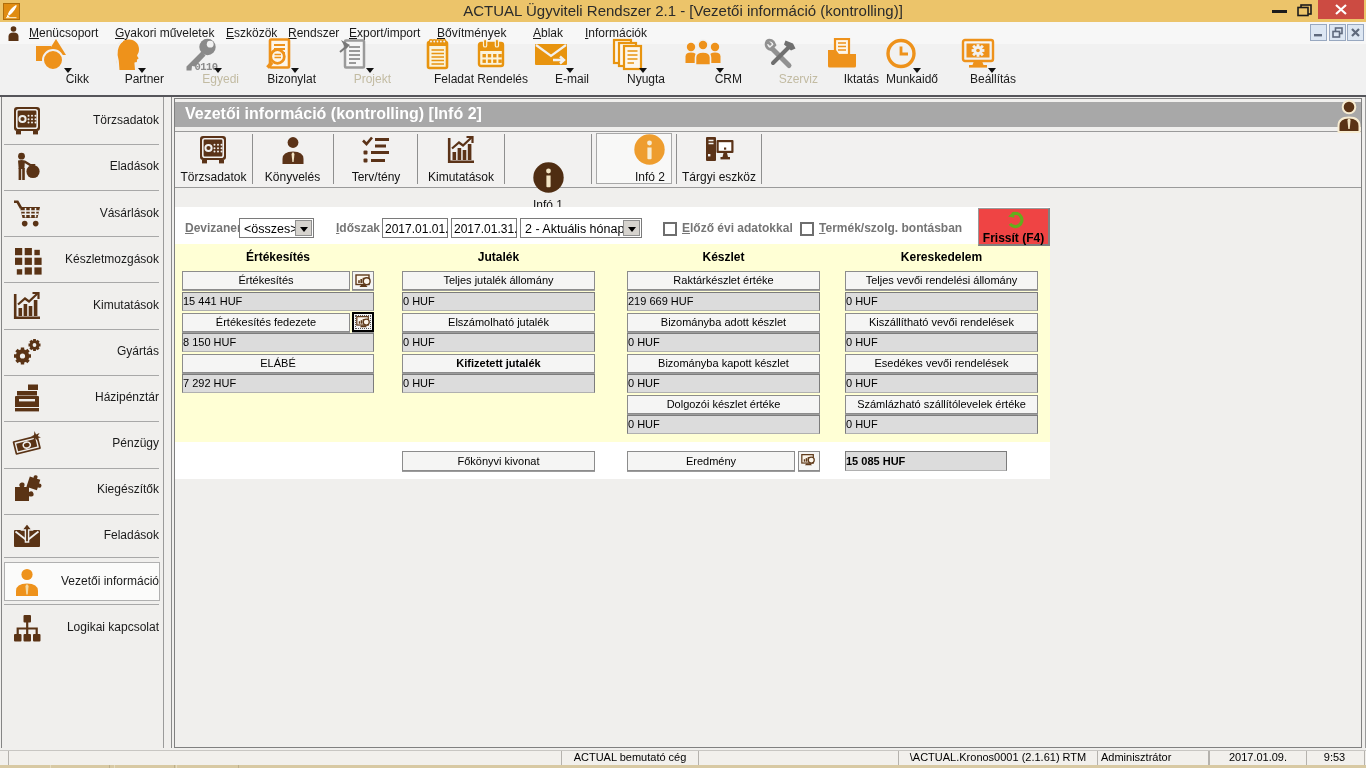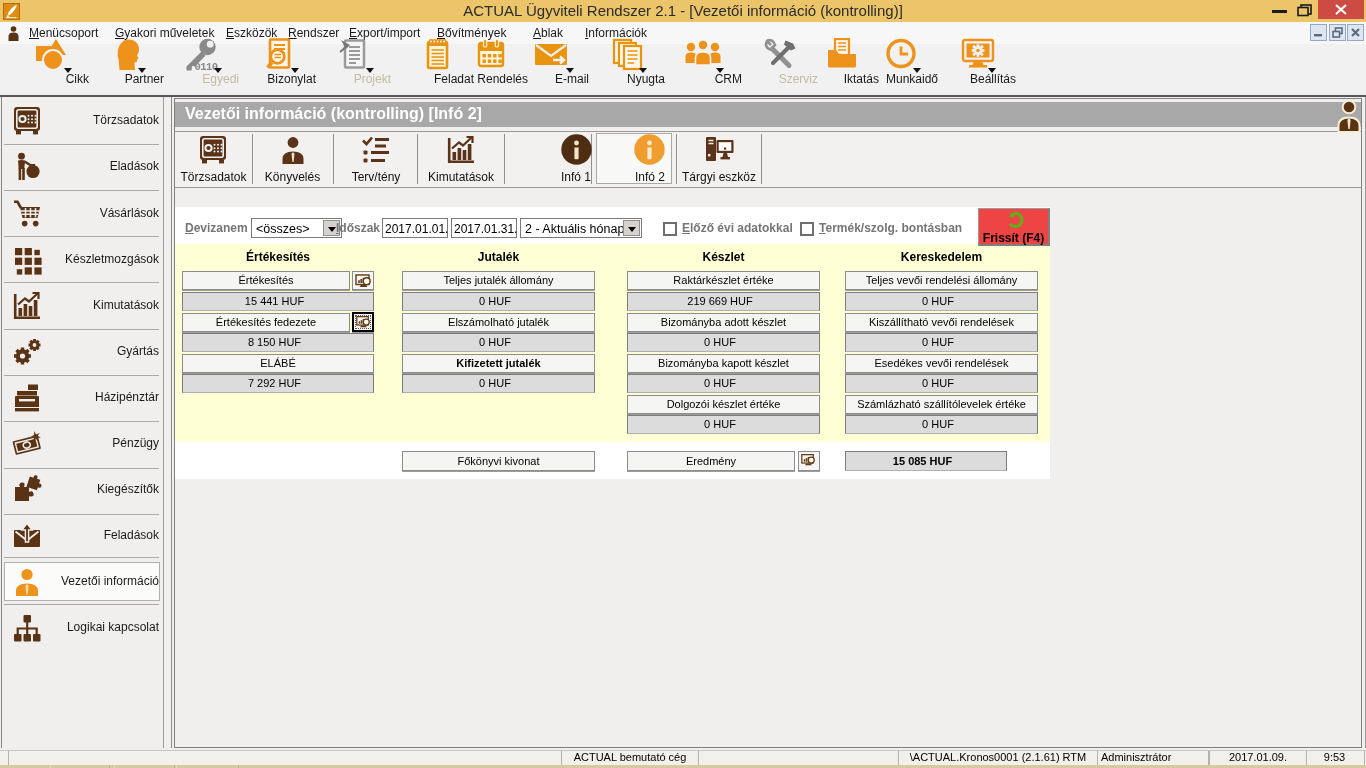--- a/index.html
+++ b/index.html
@@ -49,21 +49,21 @@
 .combo .cbtn{position:absolute;right:1px;top:1px;bottom:1px;width:17px;background:#d6d3ce;border:1px solid #8f8f8f;box-sizing:border-box;}
 .combo .cbtn:after{content:"";position:absolute;left:4px;top:6px;width:0;height:0;border-left:4px solid transparent;border-right:4px solid transparent;border-top:5px solid #000;}
 .dinput{top:218px;width:66px;height:20px;background:#fff;border:1px solid #7a7a7a;box-sizing:border-box;font-size:12px;color:#000;padding:3px 0 0 2px;}
 .chk{top:222px;width:14px;height:14px;background:#fff;border:2px solid #6e6e6e;box-sizing:border-box;}
 #frissit{z-index:2;left:978px;top:208px;width:72px;height:38px;background:#ef4444;border:1px solid #9a9a9a;border-right:2px solid #7f7f7f;border-bottom:2px solid #7f7f7f;box-sizing:border-box;text-align:center;}
 #frissit .lbl{position:absolute;left:0;right:0;top:22px;font-size:12px;font-weight:bold;color:#000;}
 
 #yellow{left:175px;top:244px;width:875px;height:198px;background:#ffffd5;}
 .colhdr{top:250px;font-size:12px;font-weight:bold;color:#000;text-align:center;}
 .wbtn{background:#f5f5f4;border:1px solid #8c8c8c;box-sizing:border-box;text-align:center;font-size:11px;color:#000;height:19px;line-height:17px;box-shadow:0 1px 0 #9c9c9c;}
-.vfield{background:#dcdcdc;border:1px solid #7c7c7c;border-bottom-color:#b0b0b0;box-sizing:border-box;text-align:center;font-size:11px;color:#000;height:19px;line-height:17px;padding-right:7px;}
+.vfield{background:#dcdcdc;border:1px solid #7c7c7c;border-bottom-color:#b0b0b0;box-sizing:border-box;text-align:left;font-size:11px;color:#000;height:19px;line-height:17px;padding-right:7px;}
 .ibtn{width:22px;height:19px;background:#f5f5f4;border:1px solid #8c8c8c;box-sizing:border-box;box-shadow:0 1px 0 #9c9c9c;}
 #botband{left:175px;top:442px;width:875px;height:37px;background:#fff;}
 
 #statusbar{left:0;top:750px;width:1366px;height:15px;background:#f2f0ec;border-top:1px solid #c8c6c2;}
 .stcell{top:751px;height:14px;border-left:1px solid #b5b2ad;border-right:1px solid #b5b2ad;font-size:11px;color:#000;text-align:center;line-height:13px;white-space:nowrap;}
 #bottomstrip{left:0;top:765px;width:1366px;height:3px;background:#d8c9a3;}
 </style>
 </head>
 <body>
 <div id="root">
@@ -511,21 +511,21 @@
             <rect x="6.5" y="17" width="3.6" height="8"></rect>
             <rect x="11.6" y="13" width="3.6" height="12"></rect>
             <rect x="16.7" y="15" width="3.6" height="10"></rect>
             <rect x="21.8" y="9" width="3.6" height="16"></rect>
           </g>
           <path d="M6 13.5 L13 7.5 L17 10.5 L25.5 2.5" stroke="#5b3318" stroke-width="2.2" fill="none"></path>
           <path d="M20.5 2 L26.5 2 L26.5 8" fill="none" stroke="#5b3318" stroke-width="2.2"></path>
         </svg></div>
     <div class="lbl">Kimutatások</div>
   </div>
-  <div class="abs tab" style="left:534px;width:84px;">
+  <div class="abs tab" style="left:506px;width:84px;margin-top:28px;">
     <div style="position:absolute;left:27px;top:1px;"><svg width="31" height="31" viewBox="0 0 31 31">
           <circle cx="15.5" cy="15.5" r="15.2" fill="#4f2d12"></circle>
           <circle cx="15.5" cy="9" r="2.4" fill="#f2e4c4"></circle>
           <path d="M13.4 13.6 L17.6 13.6 L17.6 24.2 Q17.6 25.2 16.6 25.2 L14.4 25.2 Q13.4 25.2 13.4 24.2 Z" fill="#f2e4c4"></path>
         </svg></div>
     <div class="lbl">Infó 1</div>
   </div>
   <div class="abs tab" style="left:612px;width:76px;">
     <div style="position:absolute;left:22px;top:1px;"><svg width="31" height="31" viewBox="0 0 31 31">
           <circle cx="15.5" cy="15.5" r="15.2" fill="#ee9d2e"></circle>
@@ -542,21 +542,21 @@
           <rect x="12.5" y="5" width="17" height="13" rx="1" fill="#5b3318"></rect>
           <rect x="14.7" y="7.2" width="12.6" height="8.6" fill="#fff"></rect>
           <path d="M19.5 18 L23 18 L24 22 L18.5 22 Z" fill="#5b3318"></path>
           <rect x="16.5" y="22" width="9.5" height="2.4" fill="#5b3318"></rect>
           <rect x="20" y="12.5" width="2.2" height="2.2" fill="#5b3318"></rect>
         </svg></div>
     <div class="lbl">Tárgyi eszköz</div>
   </div>
   <div class="abs" id="filterband"></div>
   <div class="abs flabel" style="left:185px;"><u>D</u>evizanem</div>
-  <div class="abs combo" style="left:251px;width:91px;">
+  <div class="abs combo" style="left:239px;width:75px;">
       <span class="txt">&lt;összes&gt;</span>
       <span class="cbtn"></span>
     </div>
   <div class="abs flabel" style="left:336px;"><u>I</u>dőszak</div>
   <div class="abs dinput" style="left:382px;">2017.01.01.</div>
   <div class="abs dinput" style="left:451px;">2017.01.31.</div>
   <div class="abs combo" style="left:520px;width:122px;">
       <span class="txt">2 - Aktuális hónap</span>
       <span class="cbtn"></span>
     </div>

